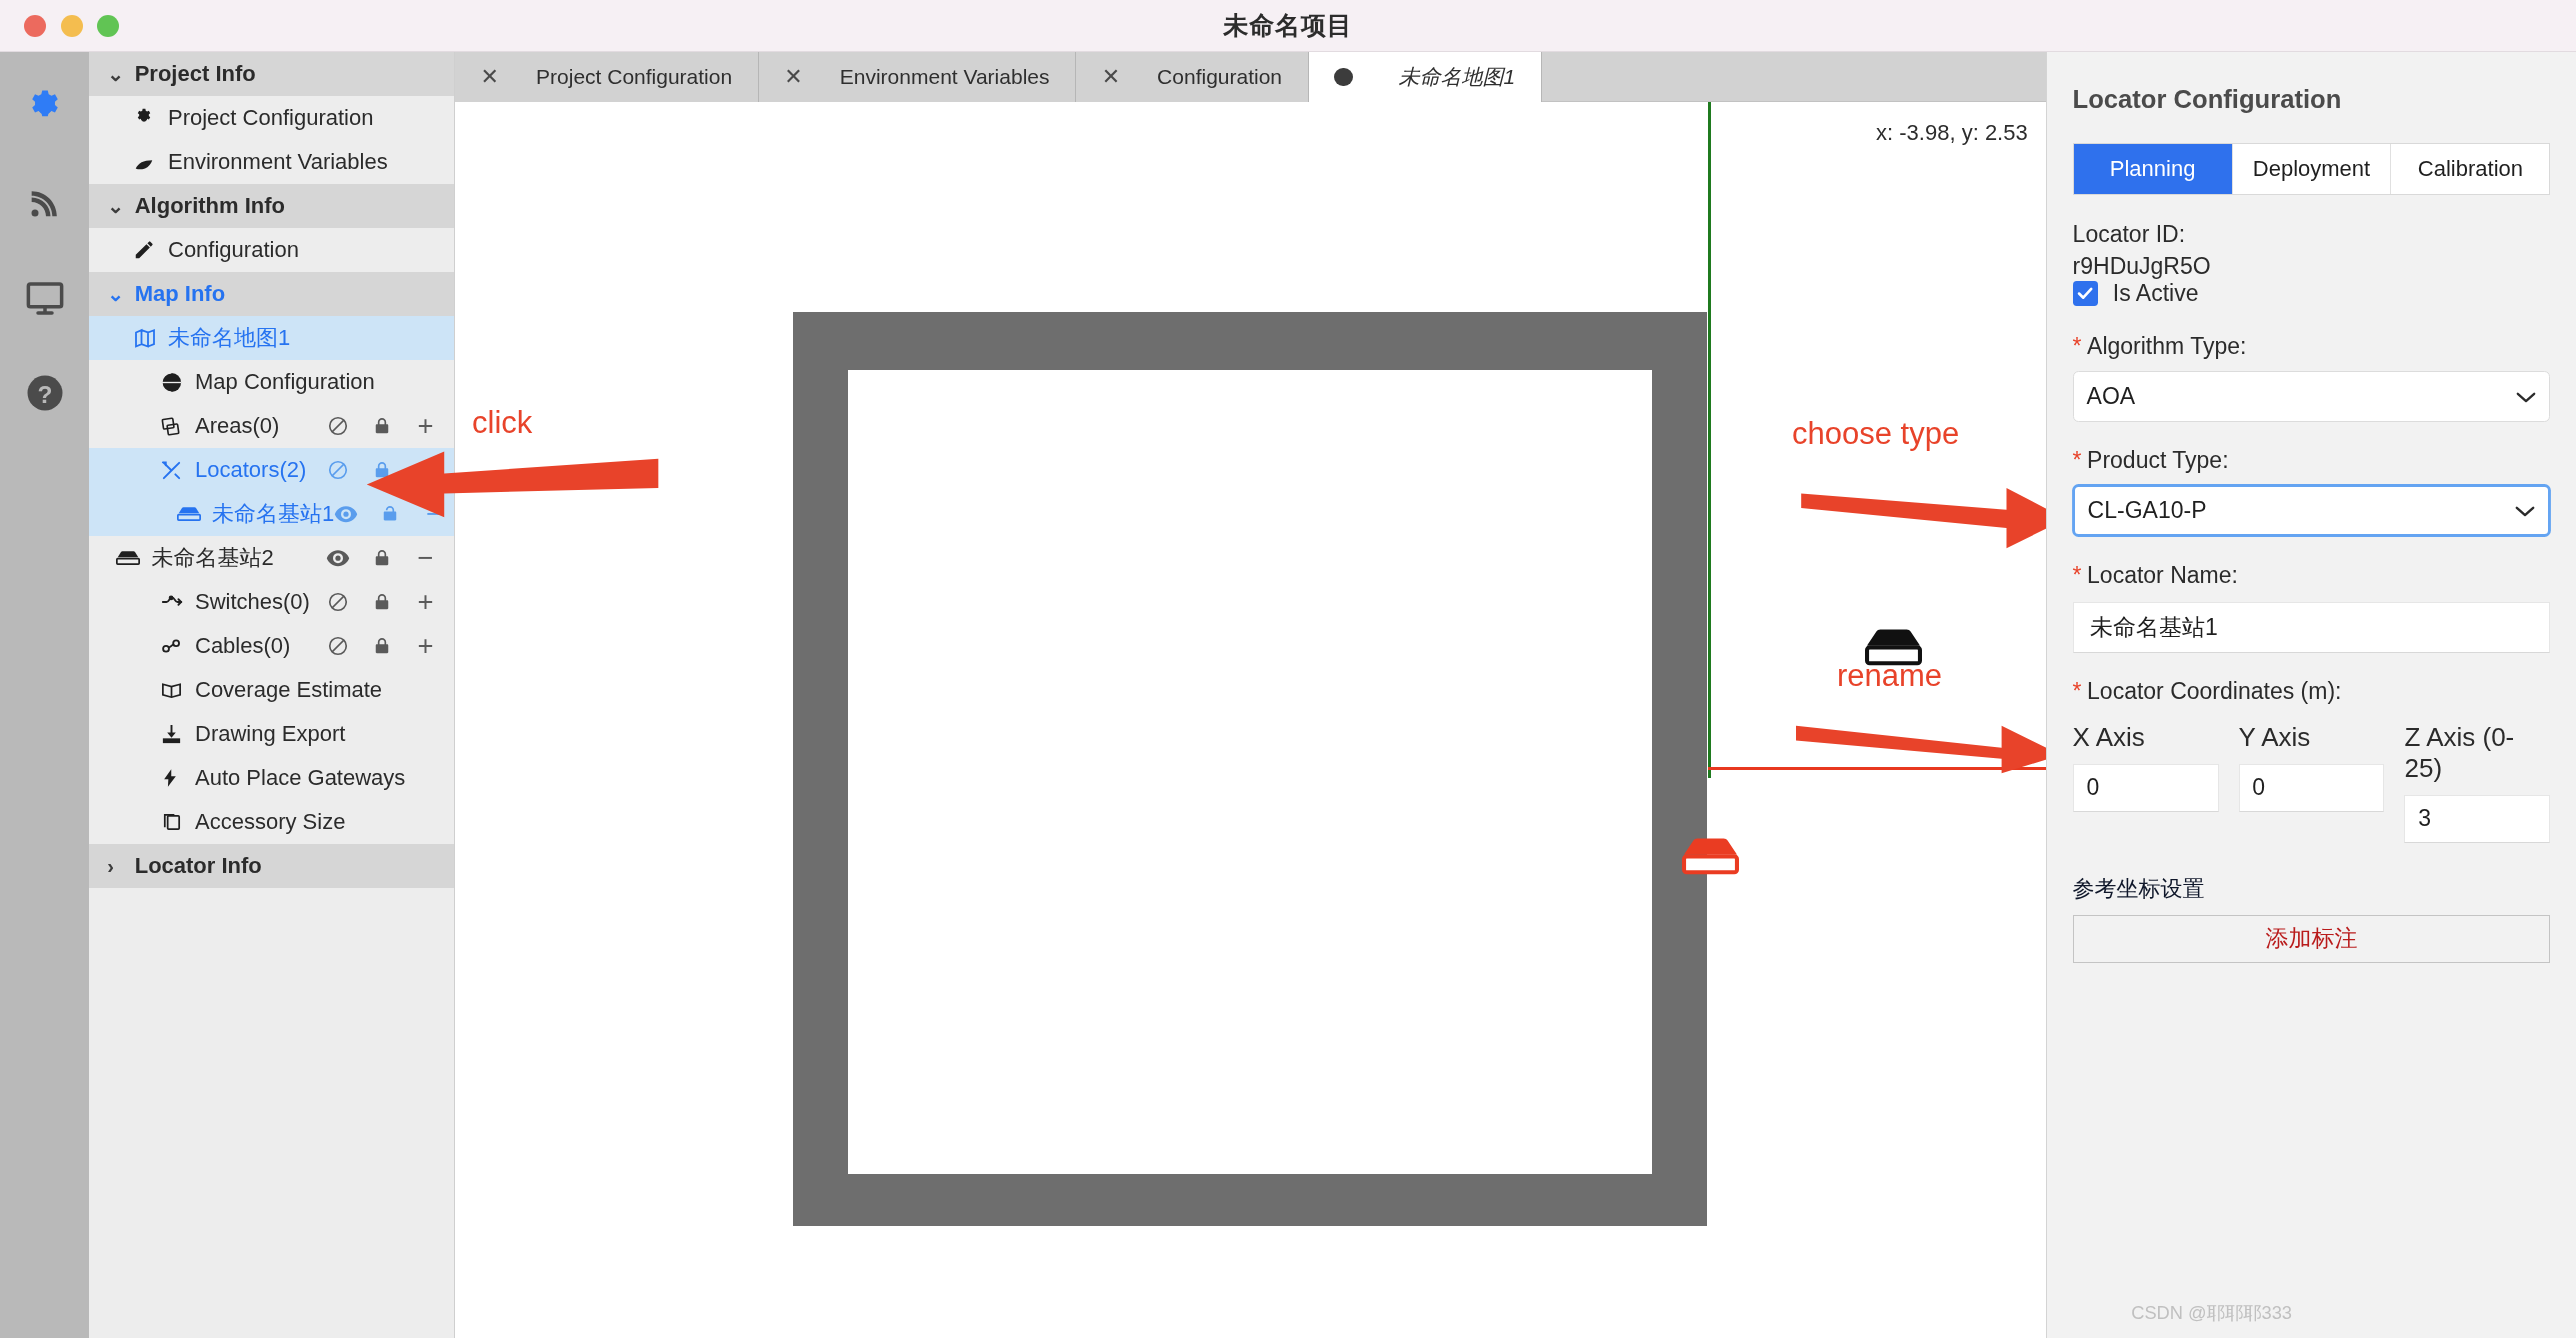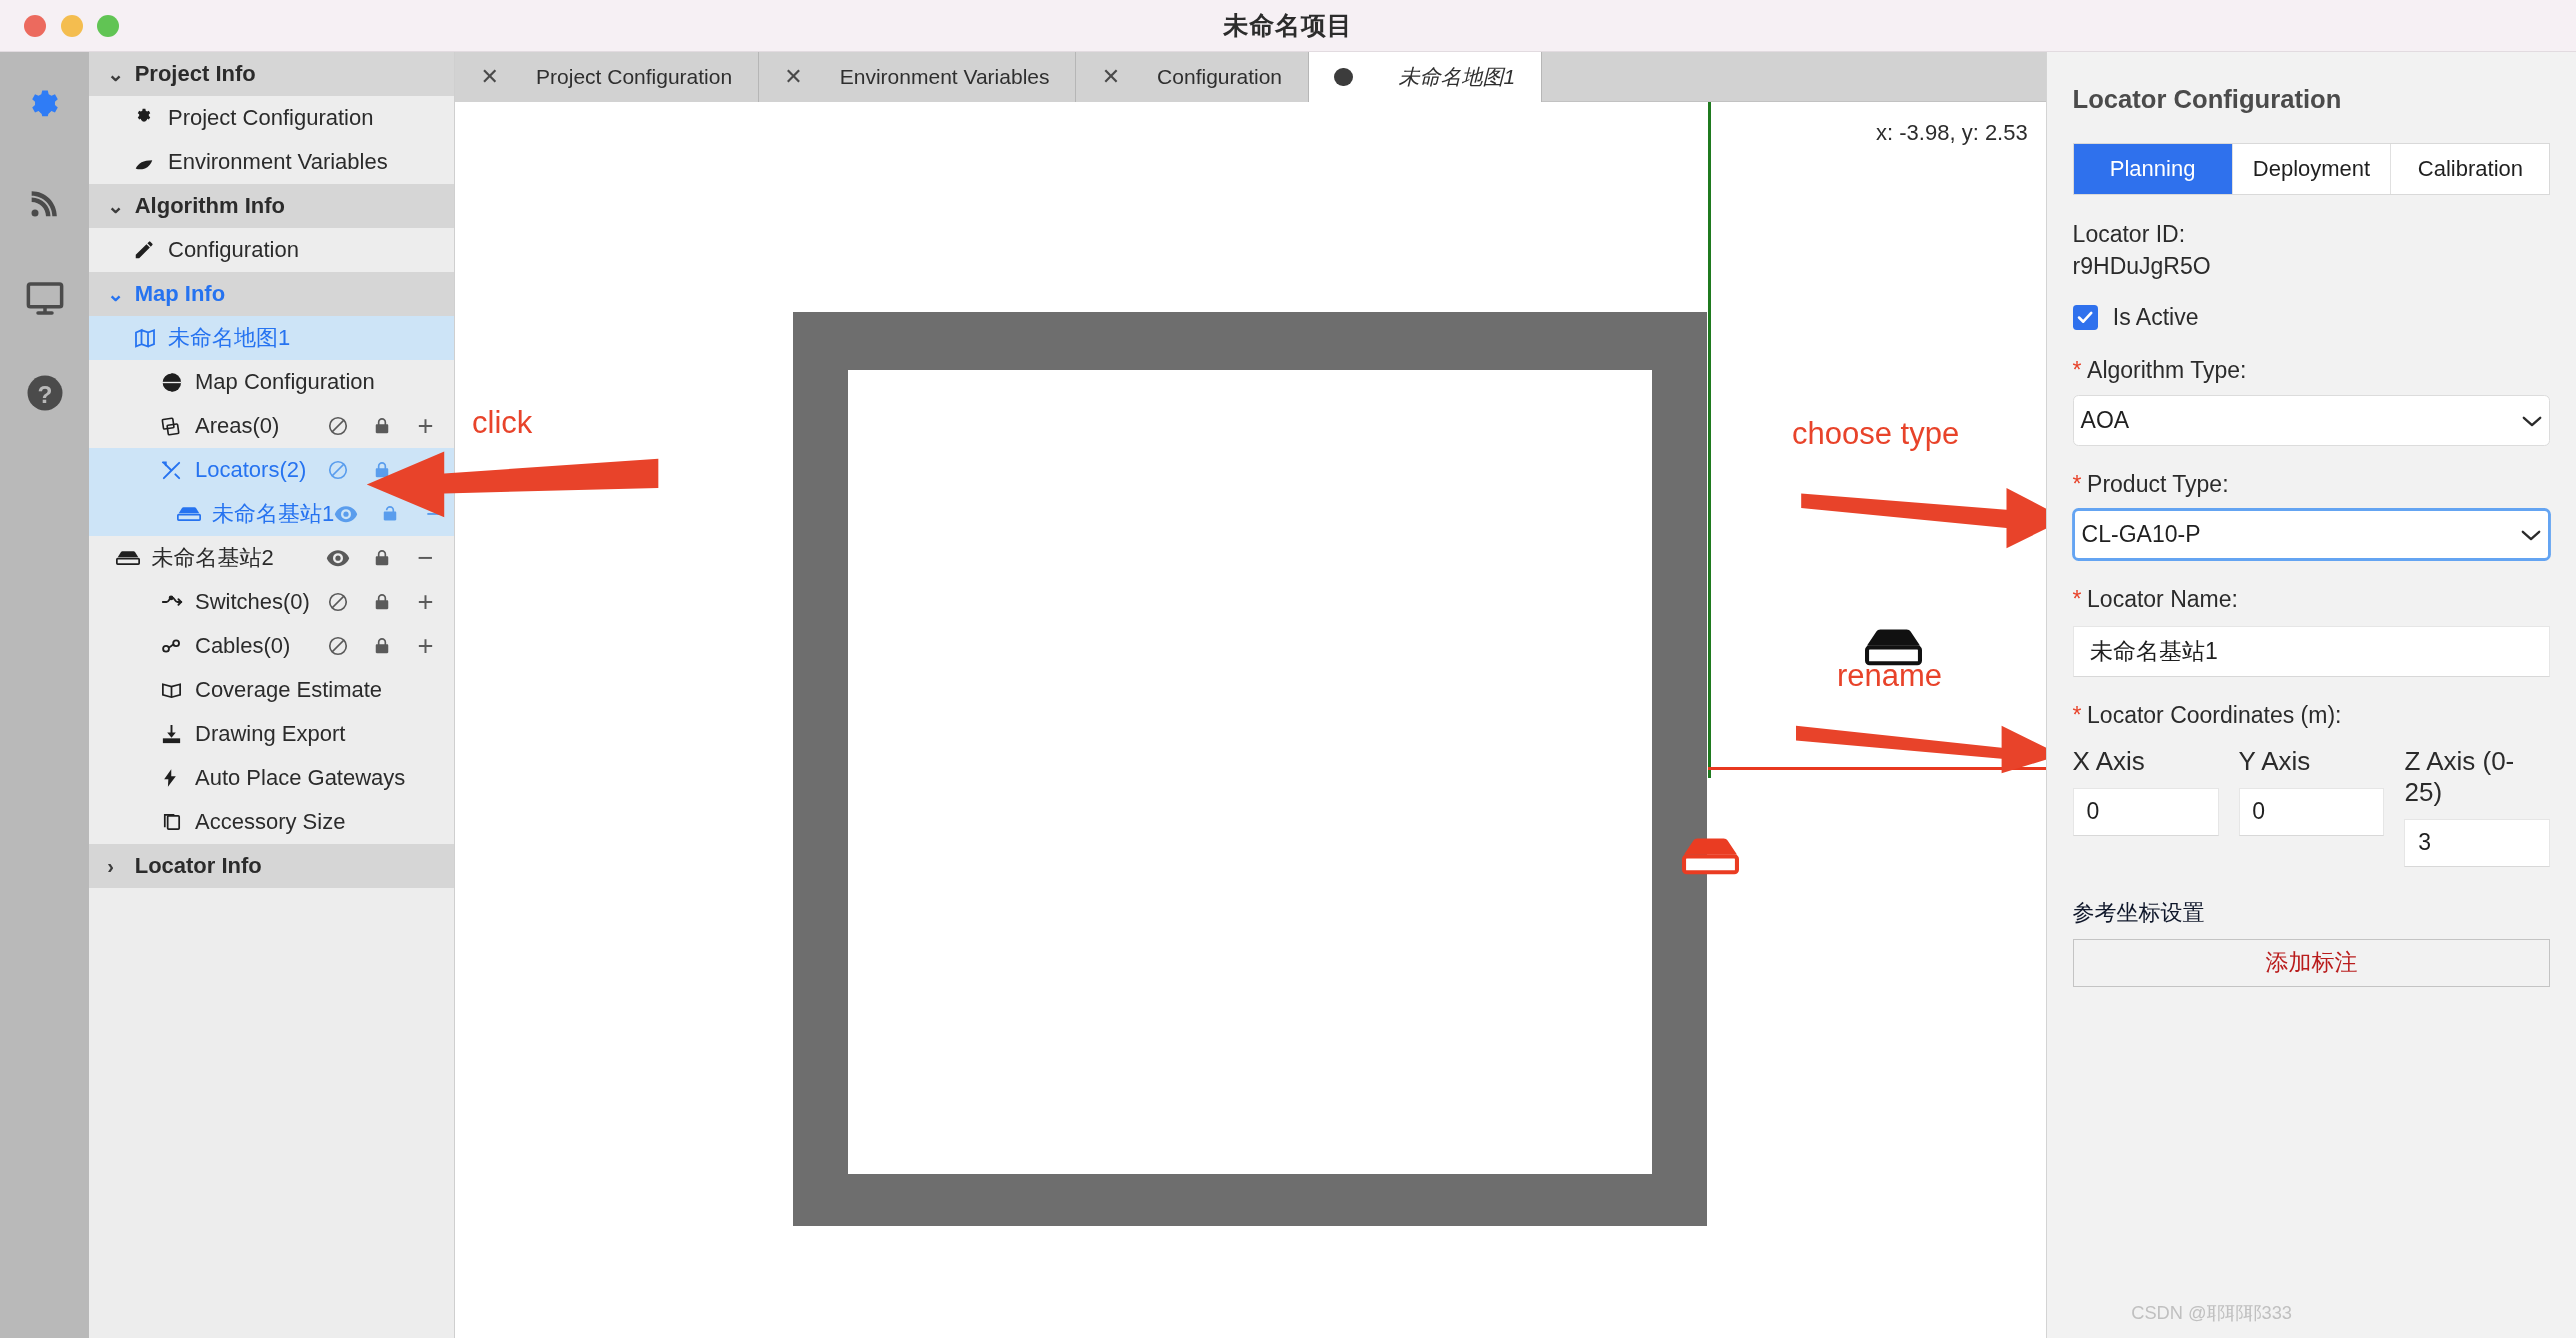--- a/index.html
+++ b/index.html
@@ -230,41 +230,40 @@
 
   .fld-label {
     font-size: 23px; color: #2b2b2b;
     margin-top: 25.6px;
   }
   .fld-label.tight { margin-top: 5.5px; }
   .req { color: #e8432a; margin-right: 5.5px; }
 
   .chkrow {
     display: flex; align-items: center;
-    margin-top: 24px;
     gap: 14.6px;
   }
   .chk {
     width: 25.6px; height: 25.6px;
     background: #2f71ed;
     border-radius: 3.7px;
     display: flex; align-items: center; justify-content: center;
     cursor: pointer;
   }
   .chk svg { display: block; }
   .chk-lbl { font-size: 23px; color: #2b2b2b; }
 
   .sel-box {
     margin-top: 11px;
     height: 51px;
     background: #ffffff;
     border: 0.9px solid #dcdcdc;
     border-radius: 5.5px;
     display: flex; align-items: center;
-    padding: 0 7px;
+    padding: 0 13px;
     font-size: 23px; color: #1f1f1f;
     cursor: pointer;
     position: relative;
   }
   .sel-box.focus {
     border: 2.7px solid #64a4f2;
     box-shadow: 0 0 0 0.9px #64a4f2;
   }
   .sel-box .chev {
     margin-left: auto;

